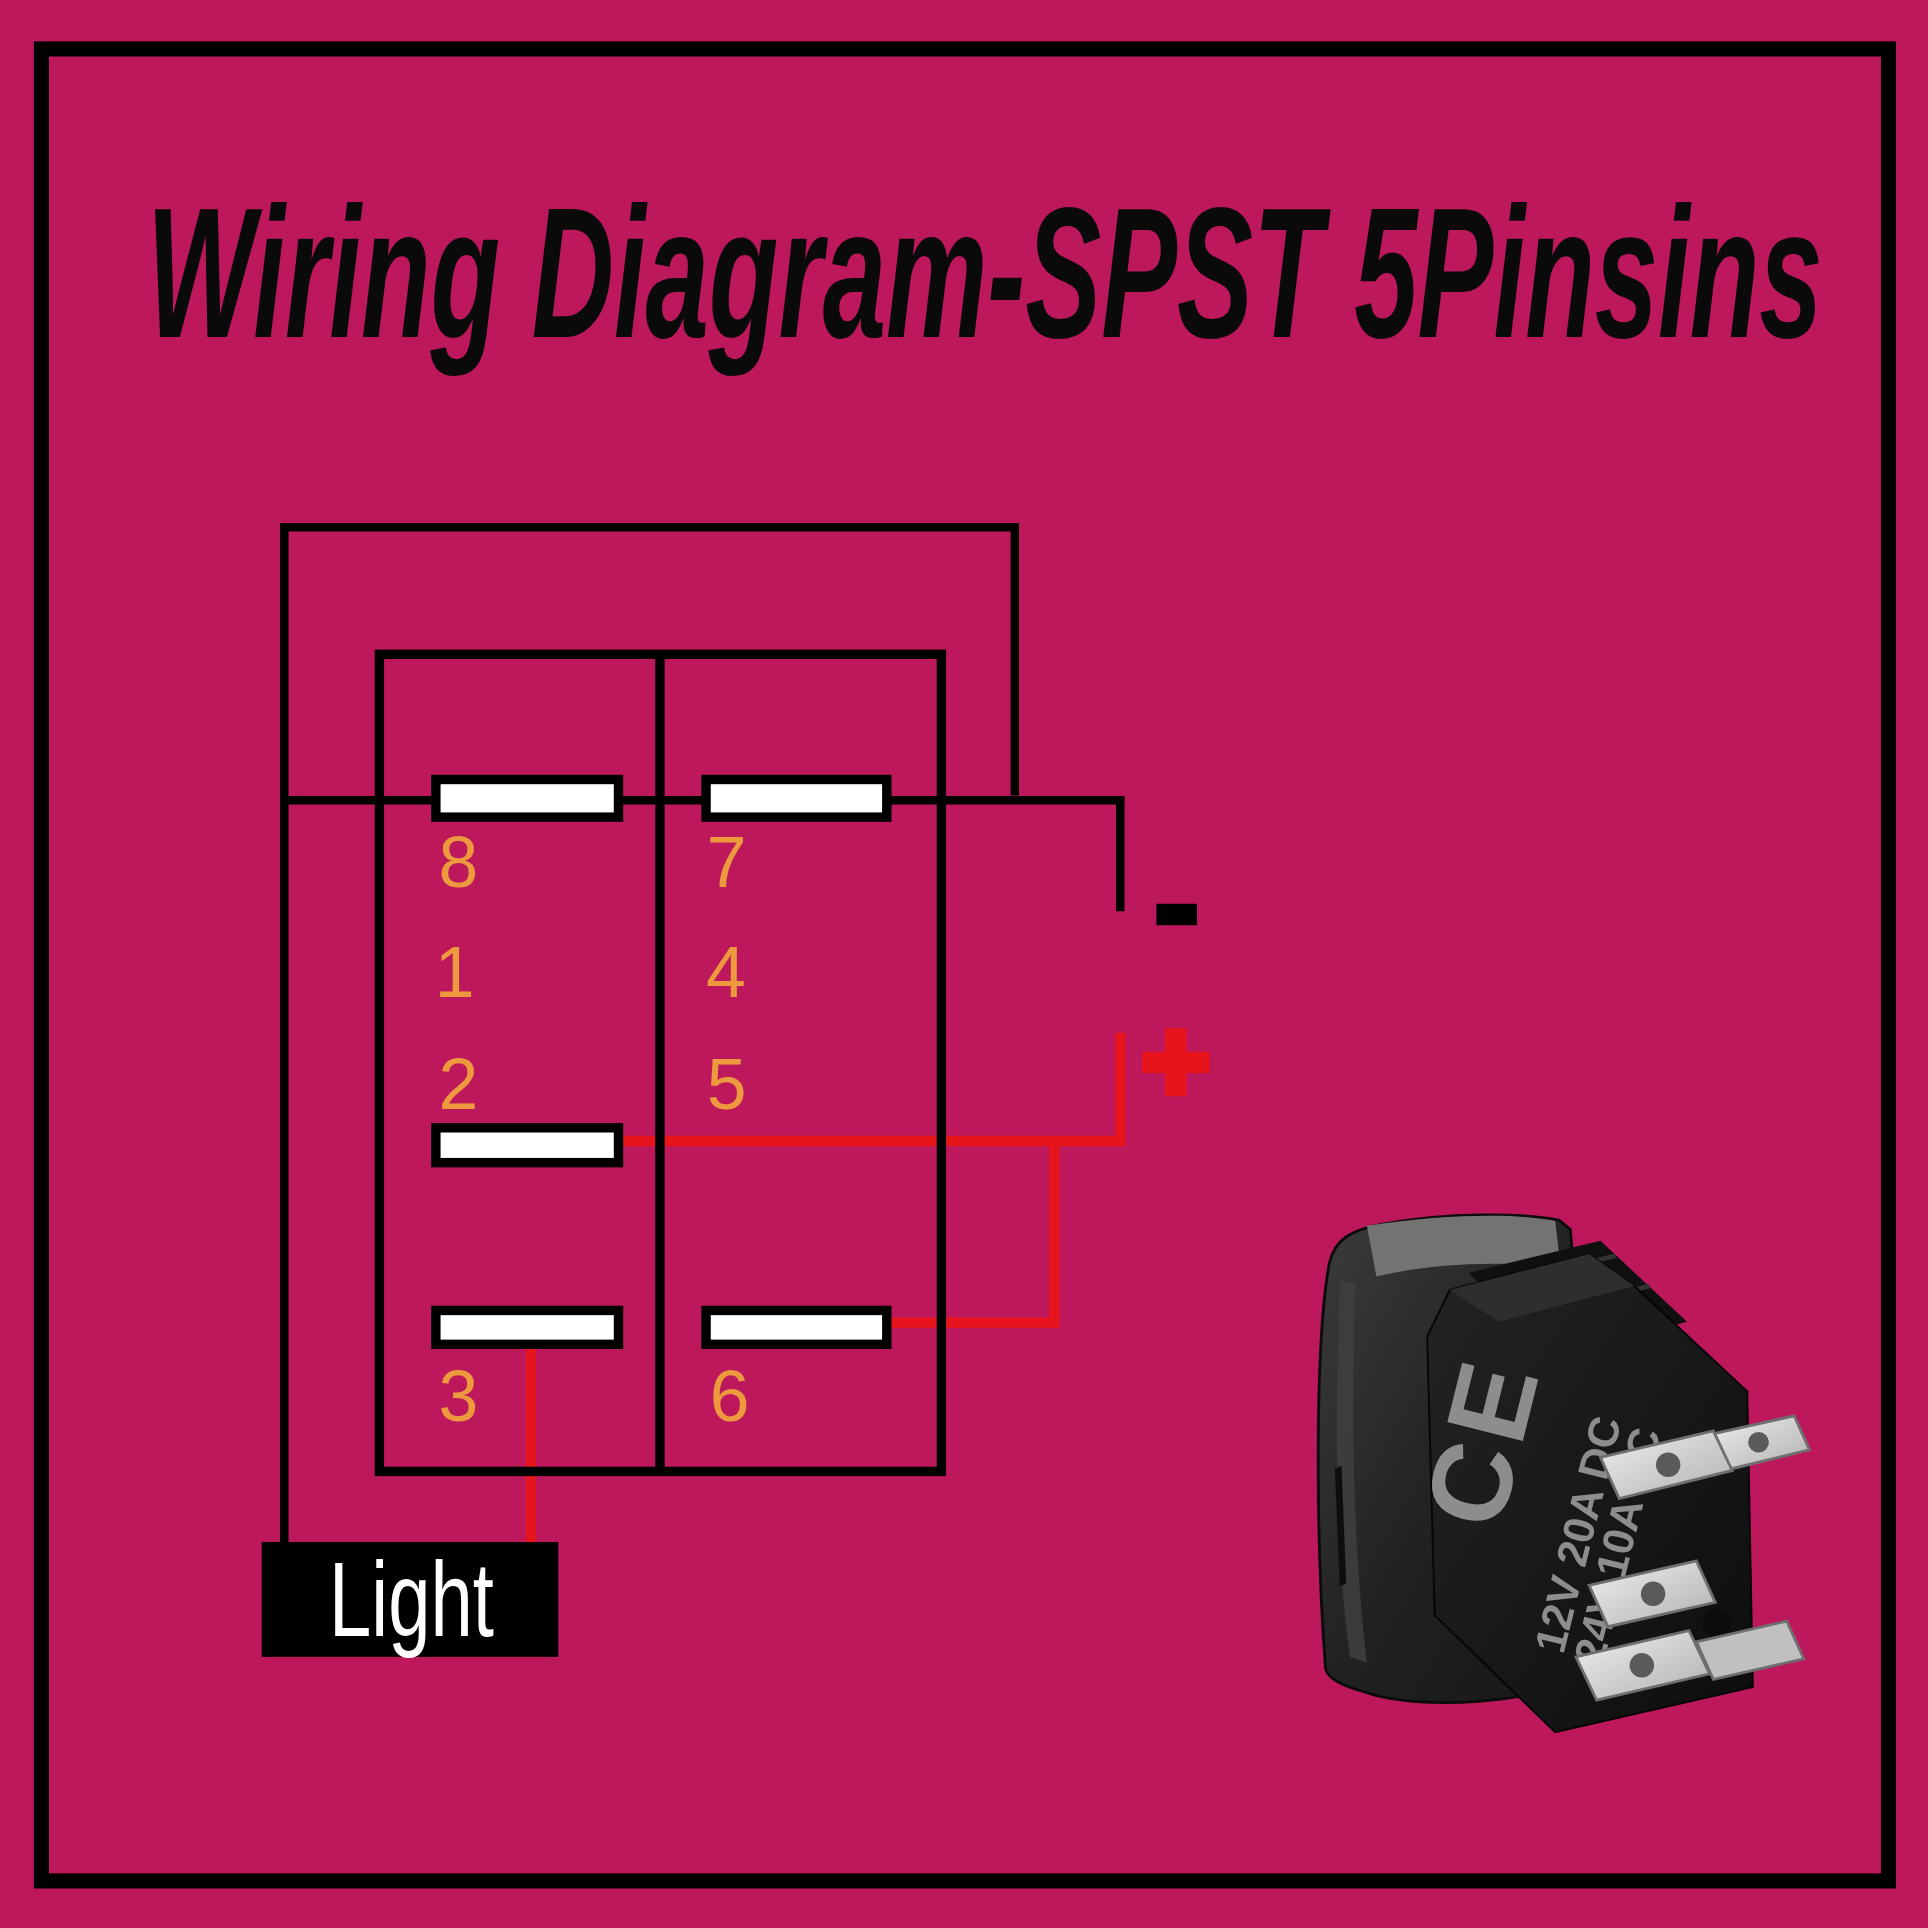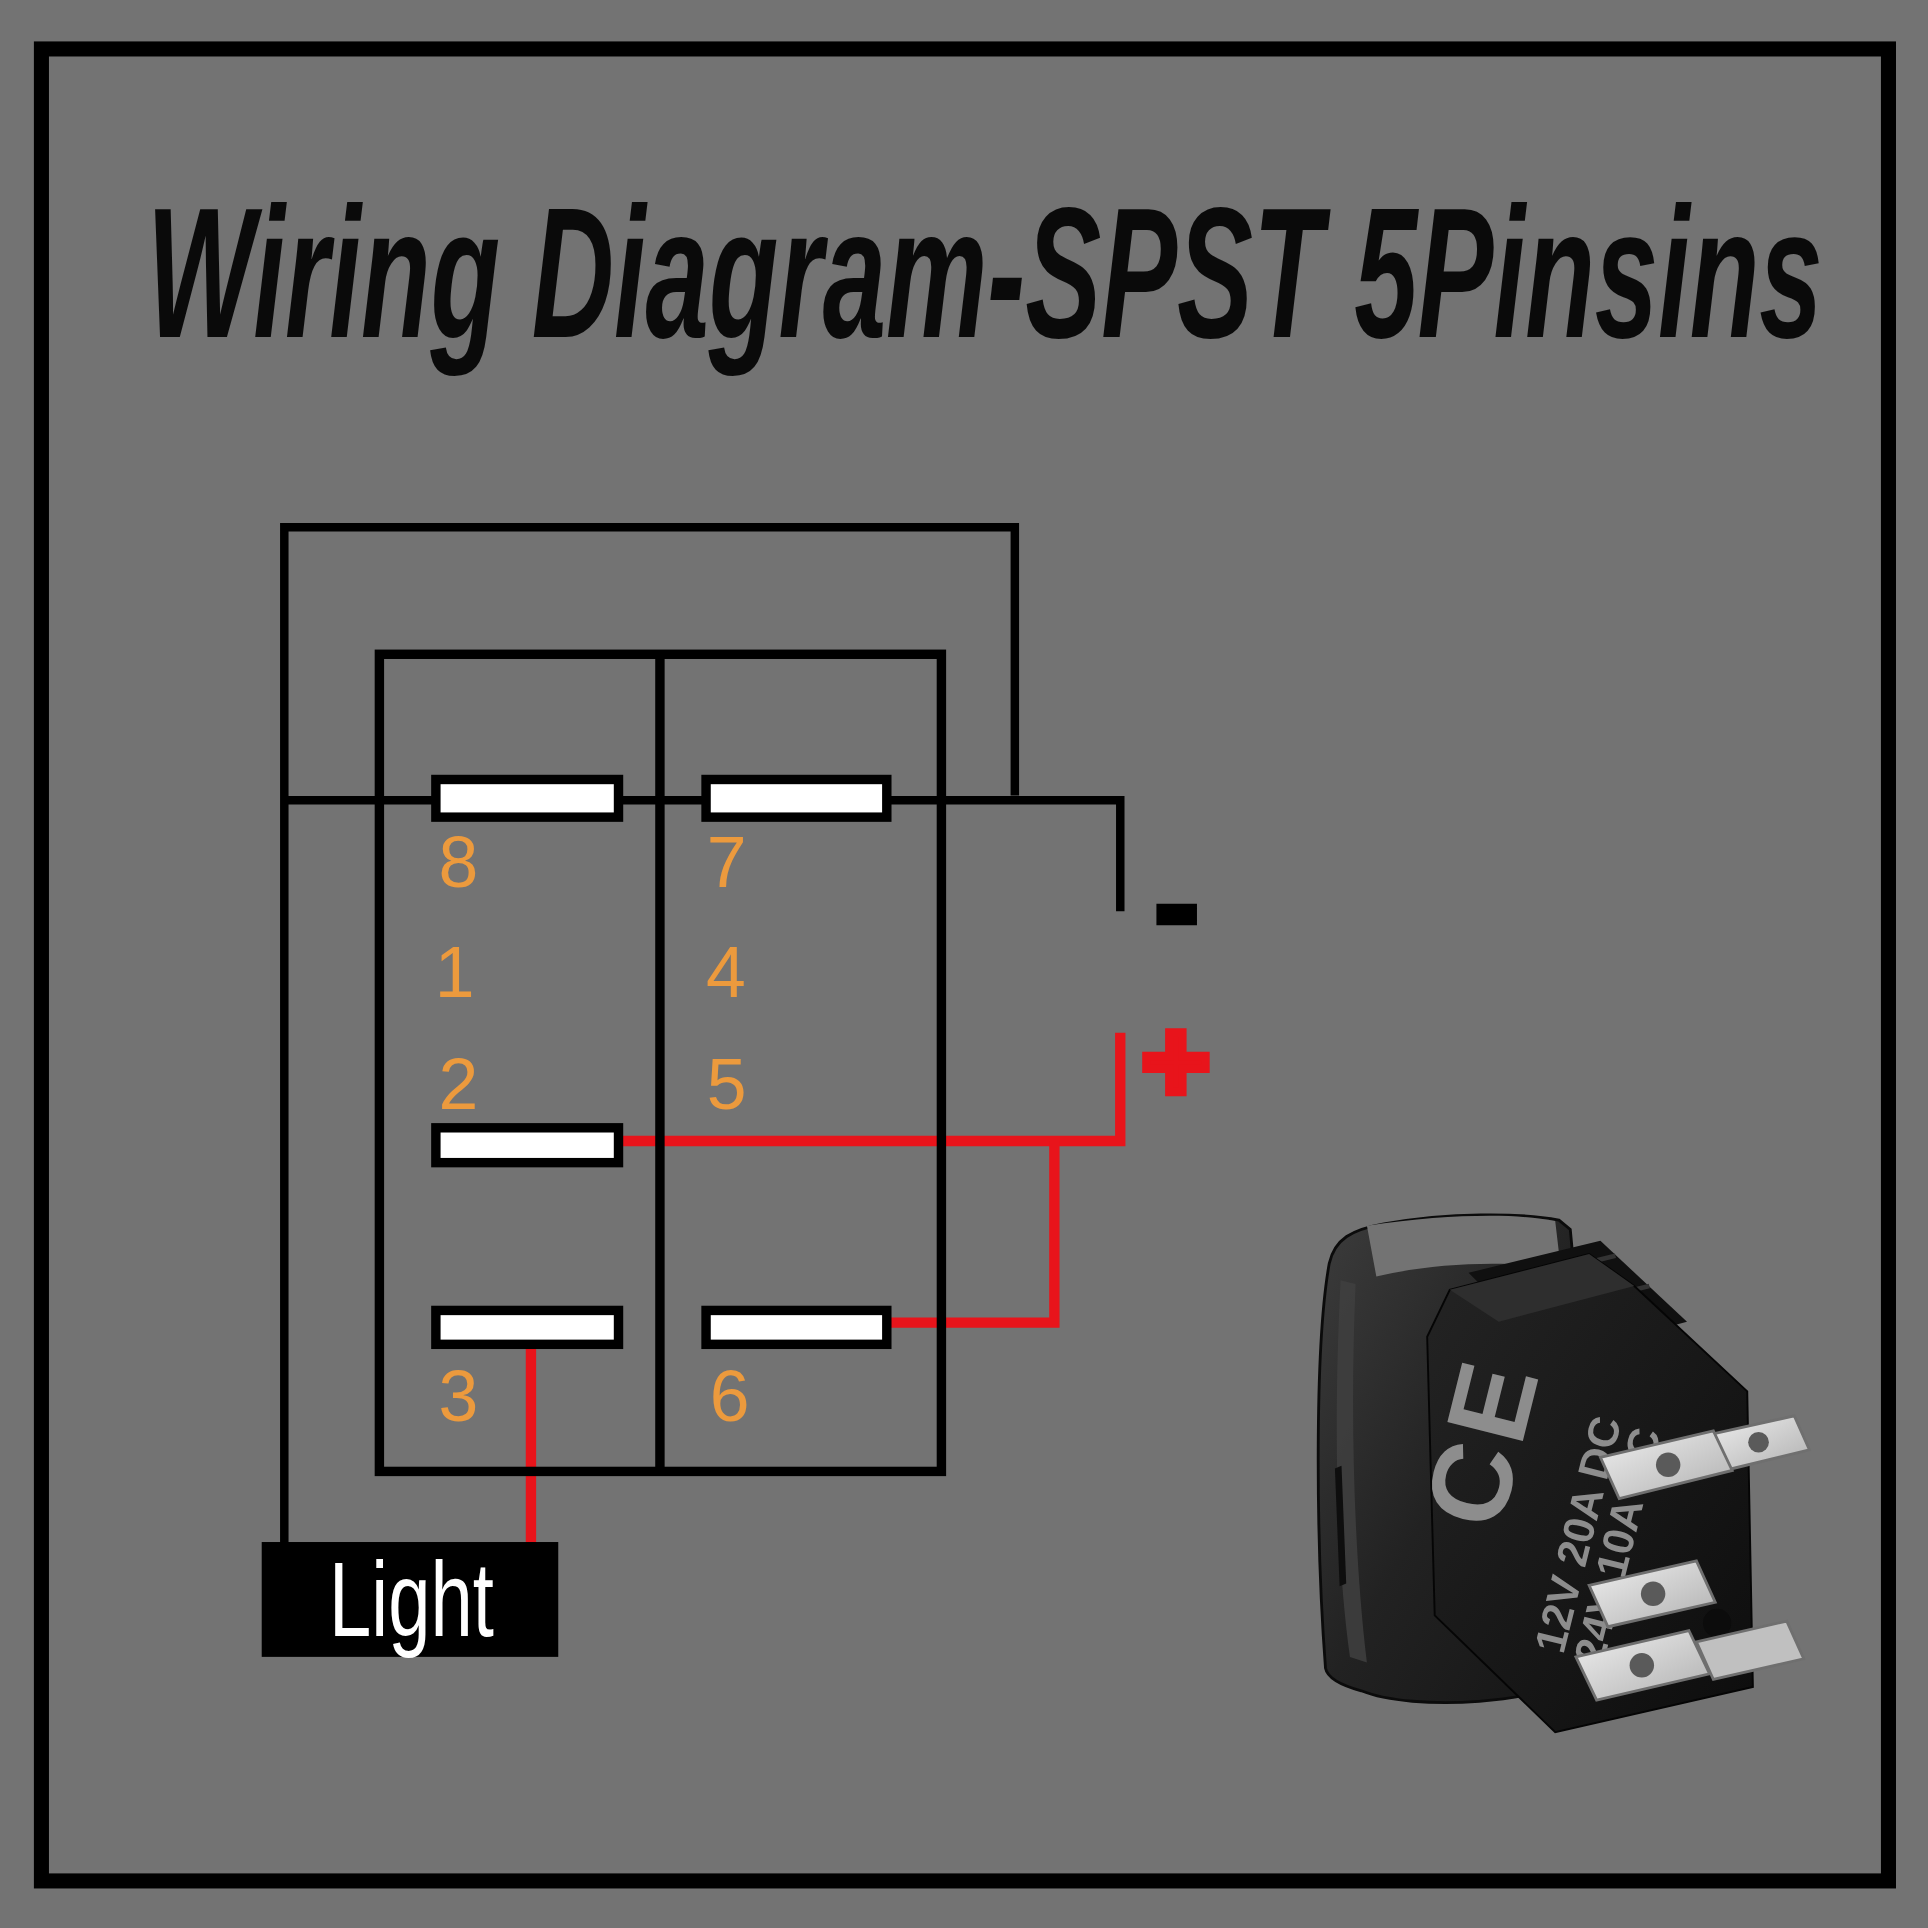--- a/index.html
+++ b/index.html
@@ -1,16 +1,16 @@
 <!DOCTYPE html>
 <html style="font-size:15px"><head>
 <meta charset="utf-8">
 <style>
   html,body{margin:0;padding:0;background:#ffffff;}
-  .page{position:relative;width:1928px;height:1928px;background:#737373;overflow:hidden;
+  .page{position:relative;width:1928px;height:1928px;background:#be185d;overflow:hidden;
         font-family:"Liberation Sans", sans-serif;text-align:right;}
   svg{display:block;}
   .blk{stroke:#000000;fill:none;}
   .wire{stroke-width:9;}
   .redwire{fill:none;stroke-width:11;}
   .pinbox{fill:#ffffff;stroke:#000000;stroke-width:10;}
   .pinnum{font-family:"Liberation Sans", sans-serif;font-size:76px;font-weight:400;}
   .title-text{font-family:"Liberation Sans", sans-serif;font-weight:bold;font-style:italic;
               font-size:198px;fill:#0a0a0a;}
   .light-text{font-family:"Liberation Sans", sans-serif;font-size:112px;}

